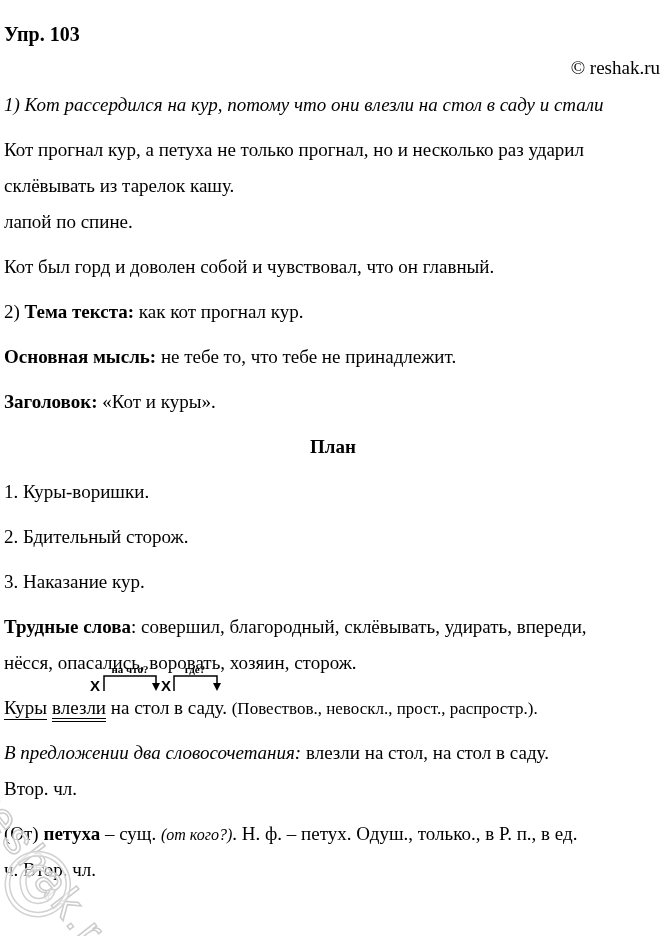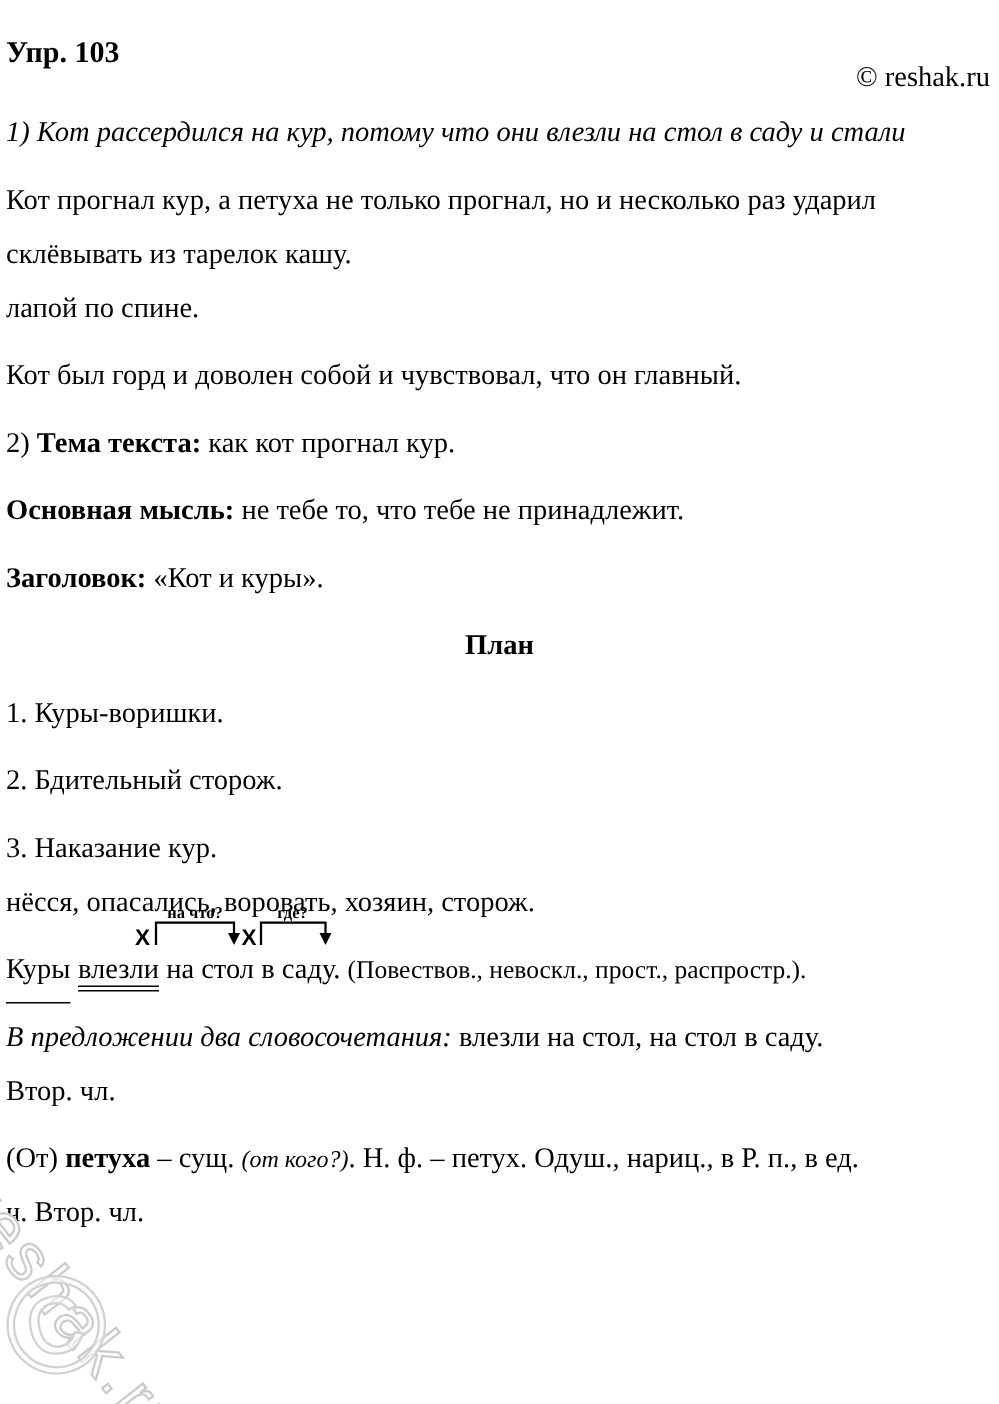--- a/index.html
+++ b/index.html
@@ -1,31 +1,31 @@
 <!DOCTYPE html>
 <html><head>
 <meta charset="utf-8">
 <style>
   html,body{margin:0;padding:0;background:#fff;}
   body{width:666px;height:936px;overflow:hidden;position:relative;
        font-family:"Liberation Serif","DejaVu Serif",serif;color:#000;}
   .page{padding:0 4px;position:relative;}
-  .header{display:flex;justify-content:space-between;align-items:center;
-          padding:7px 2px 2px 0;}
+  .header{display:flex;justify-content:space-between;align-items:flex-start;
+          padding:23px 2px 2px 0;}
   .h-left{font-weight:bold;font-size:20px;}
   .h-right{font-size:19px;margin-top:34px;}
   .l{font-size:19px;line-height:36px;height:36px;white-space:nowrap;position:relative;}
   .first{margin-top:6px;font-style:italic;}
   .ps{margin-top:9px;}
   .bi{font-weight:bold;}
   .i{font-style:italic;}
   .i17{font-size:17px;}
   .i16{font-style:italic;font-size:16px;}
   .center{text-align:center;}
-  .u{border-bottom:1.5px solid #000;padding-bottom:11px;}
+  .u{border-bottom:1.5px solid #000;padding-bottom:1px;}
   .uu{border-bottom:4px double #000;margin-left:5px;}
   .ann{position:absolute;top:-26px;left:0;overflow:visible;pointer-events:none;}
   .ann .xm{font-family:"Liberation Sans","DejaVu Sans",sans-serif;font-size:15px;font-weight:600;}
   .ann .q{font-family:"Liberation Serif",serif;font-size:11px;font-weight:bold;}
   .wm{position:absolute;left:0;top:0;width:666px;height:936px;pointer-events:none;z-index:4;}
   .wm-text{position:absolute;left:4px;top:780px;transform:rotate(52deg);transform-origin:0 0;
            font-family:"Liberation Sans",sans-serif;font-size:44px;letter-spacing:3px;
            color:rgba(255,255,255,.72);-webkit-text-stroke:1.5px #cbcbcb;}
   .wm-symbol{position:absolute;left:4px;top:832px;font-family:"Liberation Sans",sans-serif;
              font-size:92px;color:rgba(255,255,255,.55);-webkit-text-stroke:1.5px #d2d2d2;
@@ -60,20 +60,23 @@
   <div class="l ps">
     <span class="bi">Заголовок:</span><span> «Кот и куры».</span>
   </div>
 
   <div class="l ps center bi">План</div>
 
   <div class="l ps"><span>1. Куры-воришки.</span></div>
   <div class="l ps"><span>2. Бдительный сторож.</span></div>
   <div class="l ps"><span>3. Наказание кур.</span></div>
 
+  <div class="l ps">
+    <span class="bi">Трудные слова</span><span>: совершил, благородный, склёвывать, удирать, впереди,</span>
+  </div>
   <div class="l"><span>нёсся, опасались, воровать, хозяин, сторож.</span></div>
 
   <div class="l ps">
     <svg class="ann" width="250" height="30" viewBox="0 0 250 30">
       <text class="xm" x="86" y="27">X</text>
       <polyline points="100,27 100,12 152,12 152,19" fill="none" stroke="#000" stroke-width="1.5"></polyline>
       <polygon points="148,19 156,19 152,27" fill="#000"></polygon>
       <text class="q" x="126" y="9" text-anchor="middle">на что?</text>
       <text class="xm" x="157" y="27">X</text>
       <polyline points="170,27 170,12 213,12 213,19" fill="none" stroke="#000" stroke-width="1.5"></polyline>
@@ -83,21 +86,21 @@
     <span class="u">Куры</span><span class="uu">влезли</span><span> на стол в саду. </span><span class="i17">(Повествов., невоскл., прост., распростр.).</span>
   </div>
 
   <div class="l ps">
     <span class="i">В предложении два словосочетания:</span><span> влезли на стол, на стол в саду.</span>
   </div>
 
   <div class="l"><span>Втор. чл.</span></div>
 
   <div class="l ps">
-    <span>(От) </span><span class="bi">петуха</span><span> – сущ. </span><span class="i16">(от кого?)</span><span>. Н. ф. – петух. Одуш., нариц., в Р. п., в ед.</span>
+    <span>(От) </span><span class="bi">петуха</span><span> – сущ. </span><span class="i16">(от кого?)</span><span>. Н. ф. – петух. Одуш., только., в Р. п., в ед.</span>
   </div>
   <div class="l"><span>ч. Втор. чл.</span></div>
 
 </div>
 
 <div class="wm">
   <div class="wm-text">reshak.ru</div>
   <div class="wm-symbol">©</div>
 </div>
 

